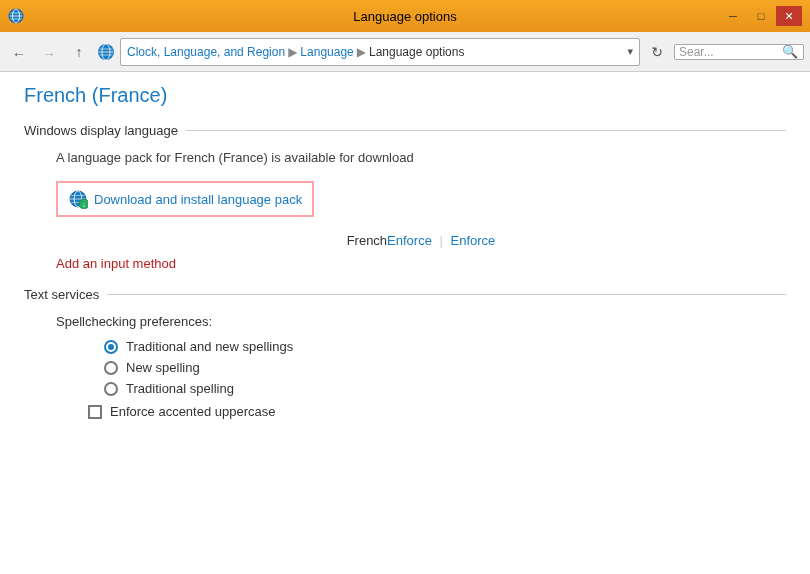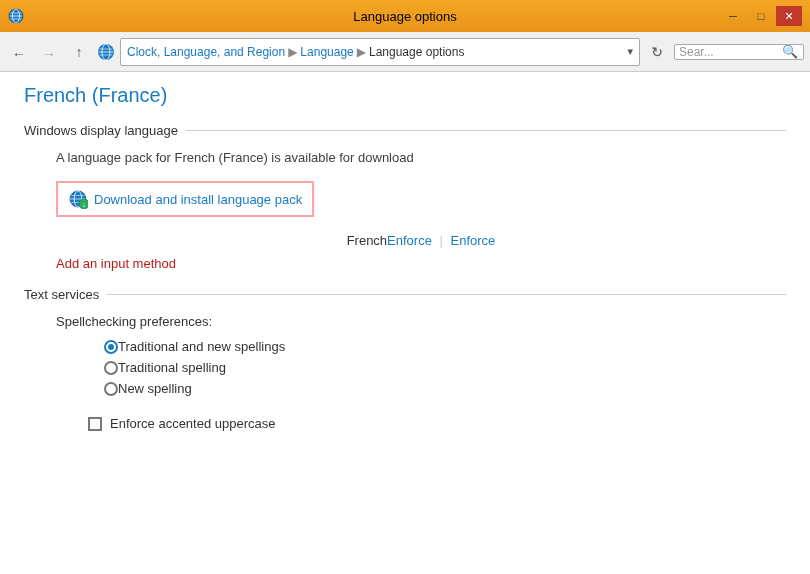--- a/index.html
+++ b/index.html
@@ -252,20 +252,21 @@
       padding-left: 32px;
       margin-bottom: 10px;
     }
     .radio-group {
       padding-left: 48px;
       margin-bottom: 6px;
     }
     .radio-item {
       display: flex;
       align-items: center;
+      gap: 8px;
       margin-bottom: 6px;
     }
     .radio-circle {
       width: 14px;
       height: 14px;
       border-radius: 50%;
       border: 2px solid #777;
       display: flex;
       align-items: center;
       justify-content: center;
@@ -283,21 +284,21 @@
     .radio-label {
       font-size: 13px;
       color: #333;
       cursor: pointer;
     }
     .checkbox-row {
       display: flex;
       align-items: center;
       gap: 8px;
       padding-left: 32px;
-      margin-top: 20px;
+      margin-top: 8px;
     }
     .checkbox-box {
       width: 14px;
       height: 14px;
       border: 2px solid #777;
       background: white;
       cursor: pointer;
     }
     .checkbox-label {
       font-size: 13px;
@@ -398,26 +399,26 @@
 
       <div class="radio-item">
         <div class="radio-circle selected">
           <div class="radio-dot"></div>
         </div>
         <span class="radio-label">Traditional and new spellings</span>
       </div>
 
       <div class="radio-item">
         <div class="radio-circle"></div>
-        <span class="radio-label">Traditional spelling</span>
+        <span class="radio-label">New spelling</span>
       </div>
 
       <div class="radio-item">
         <div class="radio-circle"></div>
-        <span class="radio-label">New spelling</span>
+        <span class="radio-label">Traditional spelling</span>
       </div>
     </div>
     <div class="checkbox-row">
       <div class="checkbox-box"></div>
       <span class="checkbox-label">Enforce accented uppercase</span>
     </div>
   </div>
 
 </div>
 

